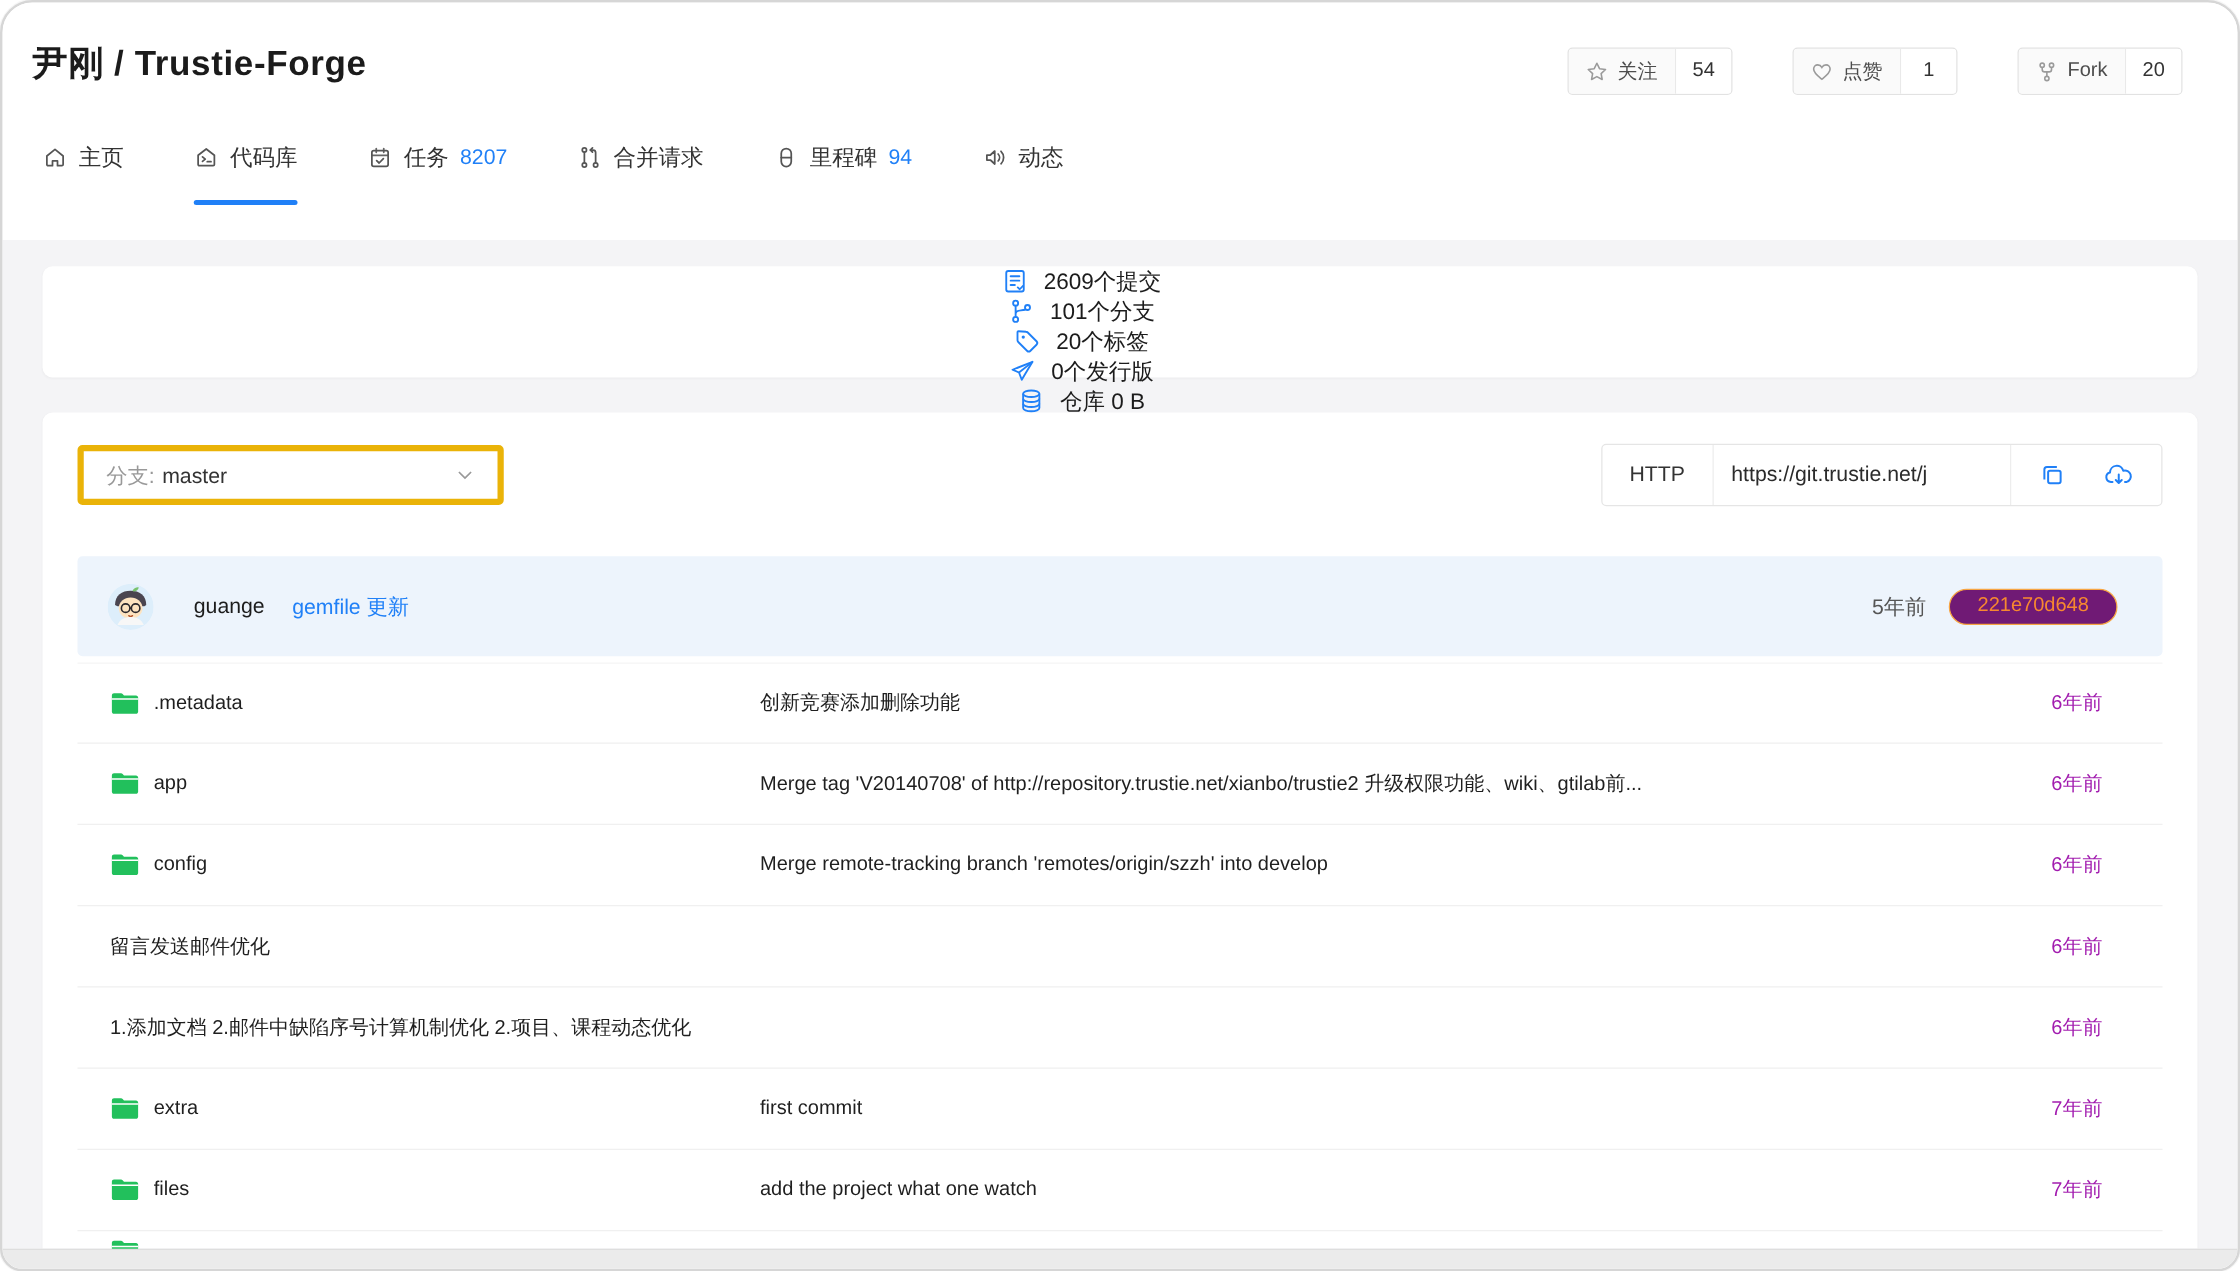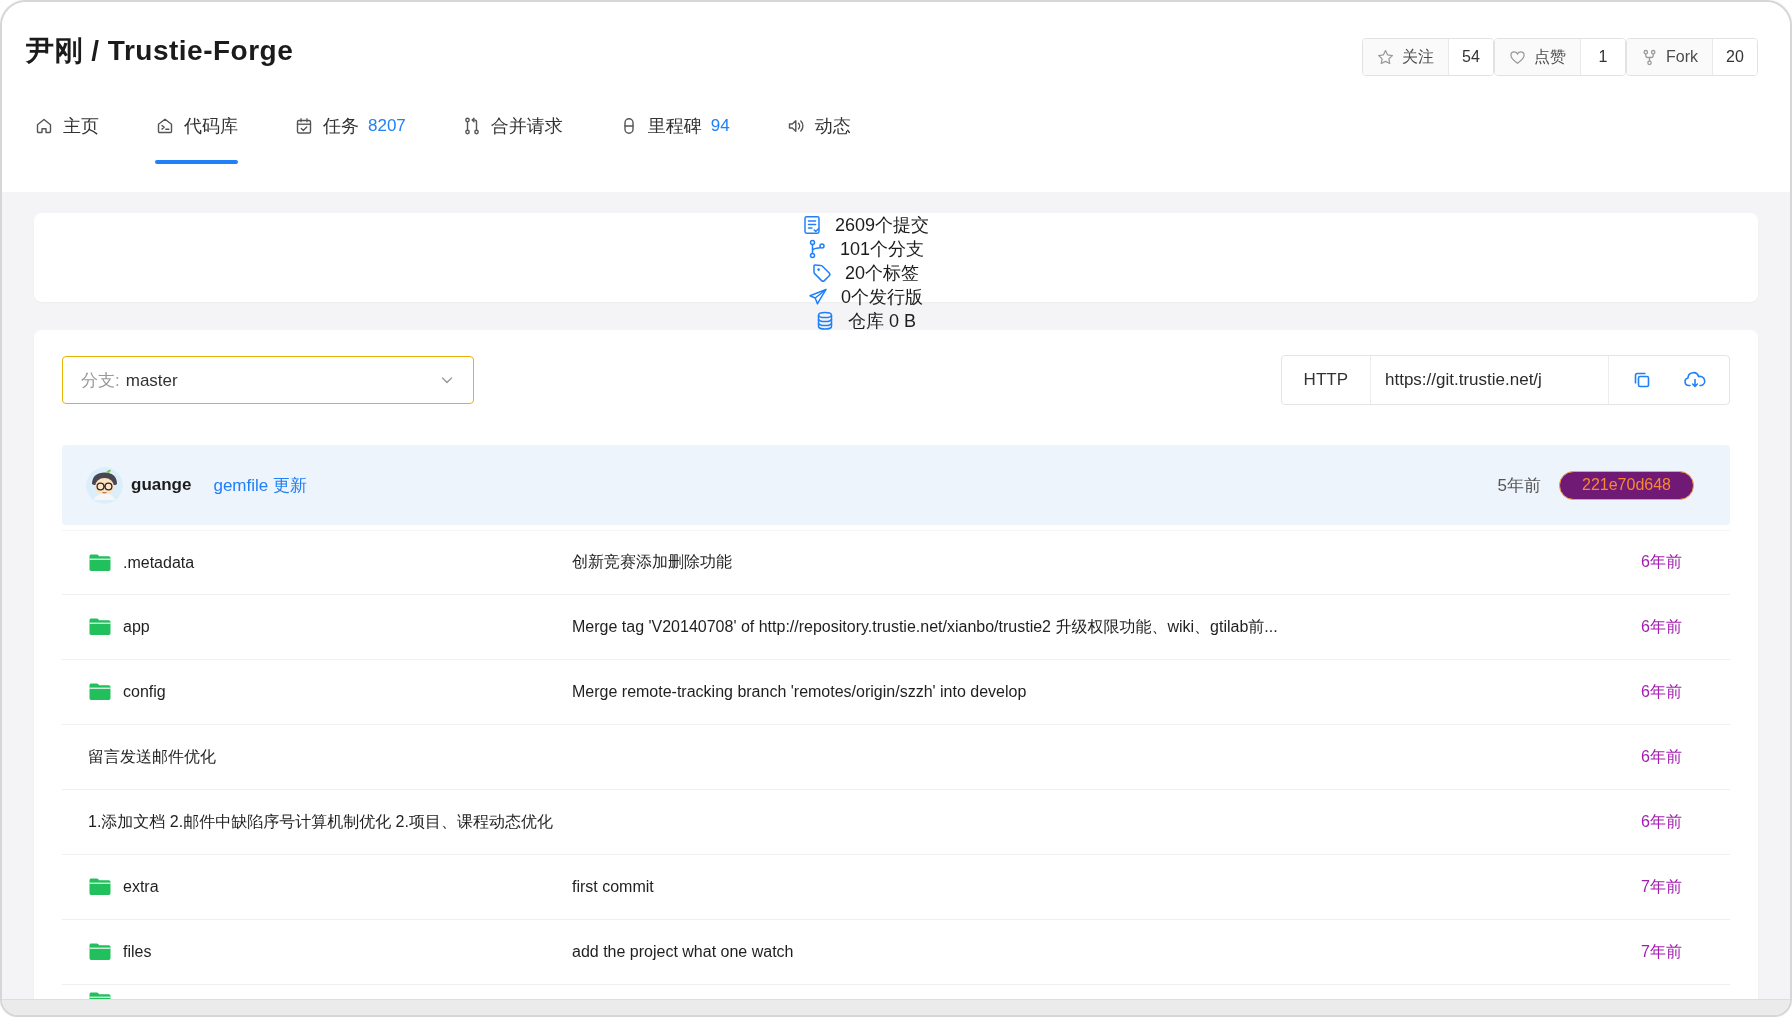--- a/index.html
+++ b/index.html
@@ -5,59 +5,59 @@
   * { margin:0; padding:0; box-sizing:border-box; }
   html,body { width:1792px; height:1017px; background:#fff; font-family:"Liberation Sans","DejaVu Sans",sans-serif; }
   .window {
     position:relative; width:1792px; height:1017px; overflow:hidden;
     border-radius:26px 26px 18px 18px; border:2px solid #d6d6d6; background:#fff;
     box-shadow:0 0 0 1px rgba(0,0,0,.04);
   }
   
   .header { position:relative; height:190px; background:#fff; }
   .page-title { position:absolute; left:24px; top:30px; font-size:28px; font-weight:600; color:#1b1b1b; letter-spacing:.5px; }
-  .actions { position:absolute; right:32px; top:36px; display:flex; }
+  .actions { position:absolute; right:44px; top:36px; display:flex; gap:48px; }
   .action-btn { display:flex; align-items:stretch; height:38px; border:1px solid #e2e2e2; border-radius:4px; overflow:hidden; background:#fff; cursor:pointer; }
   .action-btn .seg-label { display:flex; align-items:center; gap:8px; padding:0 14px; background:#fafafa; color:#4d4d4d; font-size:16px; border-right:1px solid #e9e9e9; }
   .action-btn .seg-count { display:flex; align-items:center; justify-content:center; min-width:44px; padding:0 10px; color:#333; font-size:16px; background:#fff; }
   .action-btn svg { color:#9a9a9a; }
   .tabs { position:absolute; left:32px; top:112px; display:flex; gap:56px; }
   .tab { position:relative; display:flex; align-items:center; gap:9px; font-size:18px; color:#333; cursor:pointer; padding-bottom:6px; }
   .tab svg { color:#555; }
   .tab .count { color:#2080f7; font-size:17px; }
   .tab.active::after { content:""; position:absolute; left:0; right:0; bottom:-20px; height:4px; border-radius:2px; background:#2080f7; }
   
   .gray { background:#f4f4f6; padding-top:21px; height:807px; }
   .card { background:#fff; border-radius:8px; margin:0 32px; box-shadow:0 1px 2px rgba(0,0,0,.03);flex-direction:column; }
   .stats-card { height:89px; display:flex; align-items:center; justify-content:space-between; padding:0 110px 0 48px; }
   .stat { display:flex; align-items:center; gap:12px; font-size:18px; font-weight:500; color:#1c1c1c; cursor:pointer; }
   .stat svg { color:#2080f7; }
   
   .main-card { margin-top:28px; border-radius:8px 8px 0 0; height:669px; padding:25px 28px 0; overflow:hidden; }
   .repo-bar { display:flex; justify-content:space-between; align-items:center; }
-  .branch-select { width:412px; height:48px; border:1px solid #eab308; border-radius:4px; display:flex; align-items:center; justify-content:space-between; padding:0 18px; font-size:17px; cursor:pointer; background:#fff; }
+  .branch-select { width:341px; height:48px; border:5px solid #eab308; border-radius:4px; display:flex; align-items:center; justify-content:space-between; padding:0 18px; font-size:17px; cursor:pointer; background:#fff; }
   .branch-select .prefix { color:#999; }
   .branch-select .branch-name { color:#333; margin-left:6px; }
   .branch-select svg { color:#999; }
   .clone-group { display:flex; align-items:stretch; height:50px; border:1px solid #e5e5e5; border-radius:4px; overflow:hidden; background:#fff; }
   .clone-group .proto { display:flex; align-items:center; padding:0 22px; font-size:17px; color:#333; border-right:1px solid #ededed; cursor:pointer; }
   .clone-group .url { display:flex; align-items:center; width:238px; padding:0 14px; font-size:17px; color:#2b2b2b; white-space:nowrap; overflow:hidden; border-right:1px solid #ededed; }
   .clone-group .clone-icons { display:flex; align-items:center; gap:30px; padding:0 22px; }
   .clone-group .clone-icons svg { color:#2080f7; cursor:pointer; }
   
   .commit-row { margin-top:40px; height:80px; background:#edf4fc; border-radius:4px; display:flex; align-items:center; padding:0 36px 0 24px; }
   .avatar { width:37px; height:37px; border-radius:50%; overflow:hidden; flex:none; cursor:pointer; }
-  .commit-author { margin-left:8px; font-size:17px; font-weight:700; color:#1c1c1c; cursor:pointer; }
+  .commit-author { margin-left:32px; font-size:17px; font-weight:400; color:#1c1c1c; cursor:pointer; }
   .commit-msg { margin-left:22px; font-size:17px; color:#2080f7; cursor:pointer; }
   .commit-spacer { flex:1; }
   .commit-time { font-size:17px; color:#555; }
   .commit-hash { margin-left:18px; height:29px; display:flex; align-items:center; padding:0 22px; border:1px solid #f7a543; border-radius:15px; background:#701a75; color:#f7882f; font-size:16px; cursor:pointer; }
   
   .file-table { margin-top:5px; }
-  .file-row { display:flex; align-items:center; height:65px; border-bottom:1px solid #f0f0f0; padding:0 48px 0 26px; cursor:pointer; }
+  .file-row { display:flex; align-items:center; height:65px; border-bottom:1px solid #f0f0f0; padding:0 48px 0 26px; cursor:pointer;gap:36px; }
   .file-row:first-child { border-top:1px solid #f5f5f5; }
   .col-name { flex:0 0 484px; display:flex; align-items:center; gap:11px; font-size:16px; color:#1f1f1f; }
   .col-msg { flex:1; font-size:16px; color:#1f1f1f; white-space:nowrap; overflow:hidden; }
   .col-time { flex:none; margin-left:24px; font-size:16px; color:#a21caf; }
   .file-row.partial { height:15px; border-bottom:none; overflow:hidden; align-items:flex-start; }
   .file-row.partial .folder { margin-top:6px; }
   .folder { width:24px; height:20px; flex:none; }
   
   .bottom-strip { height:20px; background:#ebebeb; border-top:1px solid #dedede; }
   svg { display:block; }

